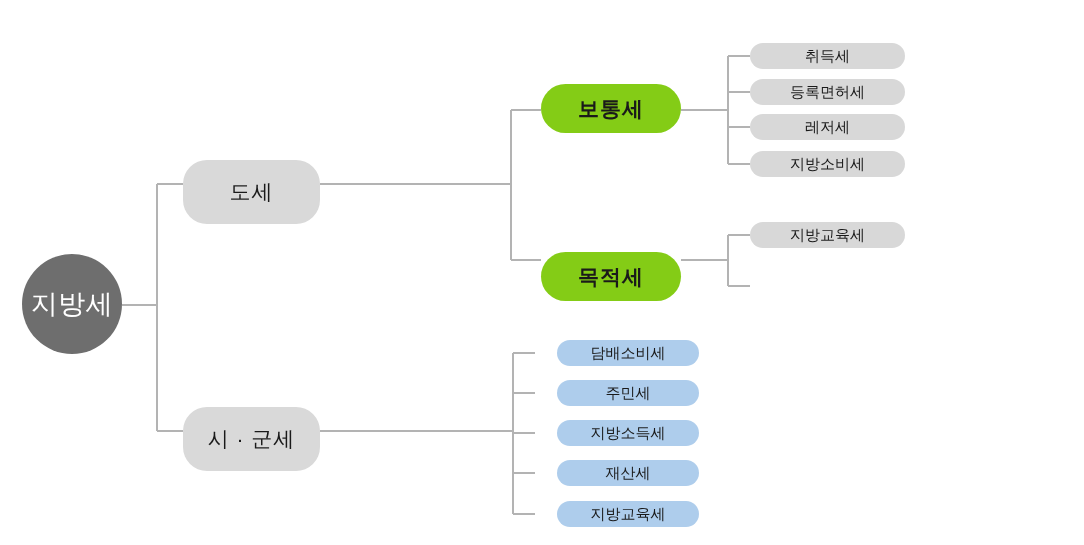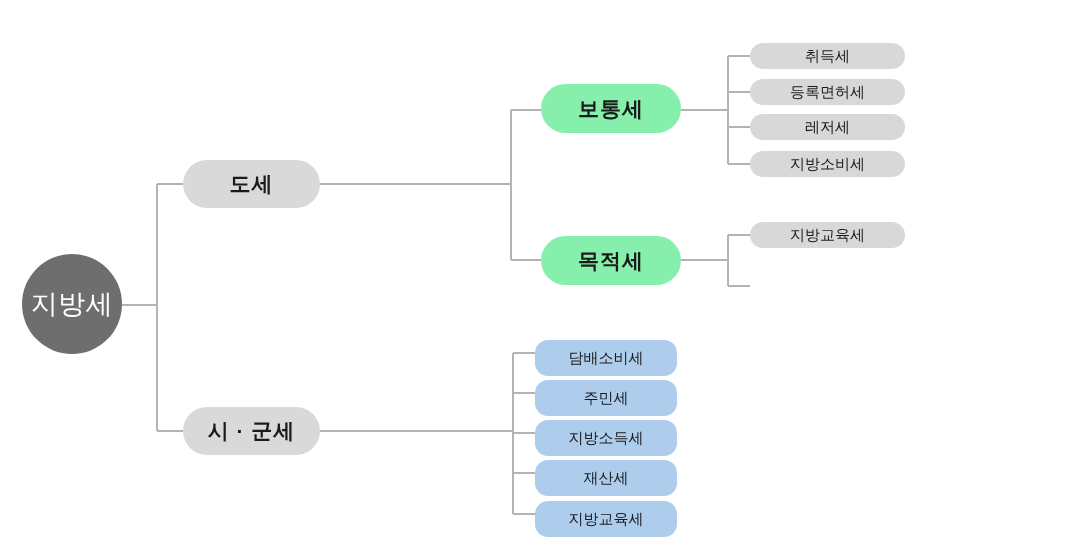--- a/index.html
+++ b/index.html
@@ -40,55 +40,55 @@
     border-radius: 50%;
     background: #6e6e6e;
     color: #ffffff;
     font-size: 27px;
     font-weight: normal;
     letter-spacing: 0.5px;
   }
   
   .node-l2 {
     width: 137px;
-    height: 48px;
+    height: 64px;
     border-radius: 24px;
     background: #d9d9d9;
     font-size: 21px;
-    font-weight: bold;
+    font-weight: normal;
     letter-spacing: 1px;
   }
   .node-l2.dose  { left: 183px; top: 160px; }
   .node-l2.sigun { left: 183px; top: 407px; }
   
   .node-l3 {
     width: 140px;
     height: 49px;
     border-radius: 25px;
-    background: #86efac;
+    background: #84cc16;
     font-size: 21px;
     font-weight: bold;
     letter-spacing: 1px;
   }
   .node-l3.botong  { left: 541px; top: 84px; }
-  .node-l3.mokjeok { left: 541px; top: 236px; }
+  .node-l3.mokjeok { left: 541px; top: 252px; }
   
   .node-leaf-gray {
     left: 750px;
     width: 155px;
     height: 26px;
     border-radius: 13px;
     background: #d8d8d8;
     font-size: 15px;
   }
   
   .node-leaf-blue {
-    left: 535px;
+    left: 557px;
     width: 142px;
-    height: 36px;
+    height: 26px;
     border-radius: 13px;
     background: #aecdec;
     font-size: 15px;
   }
 </style>
 </head>
 <body>
 
 <div id="diagram">
 

